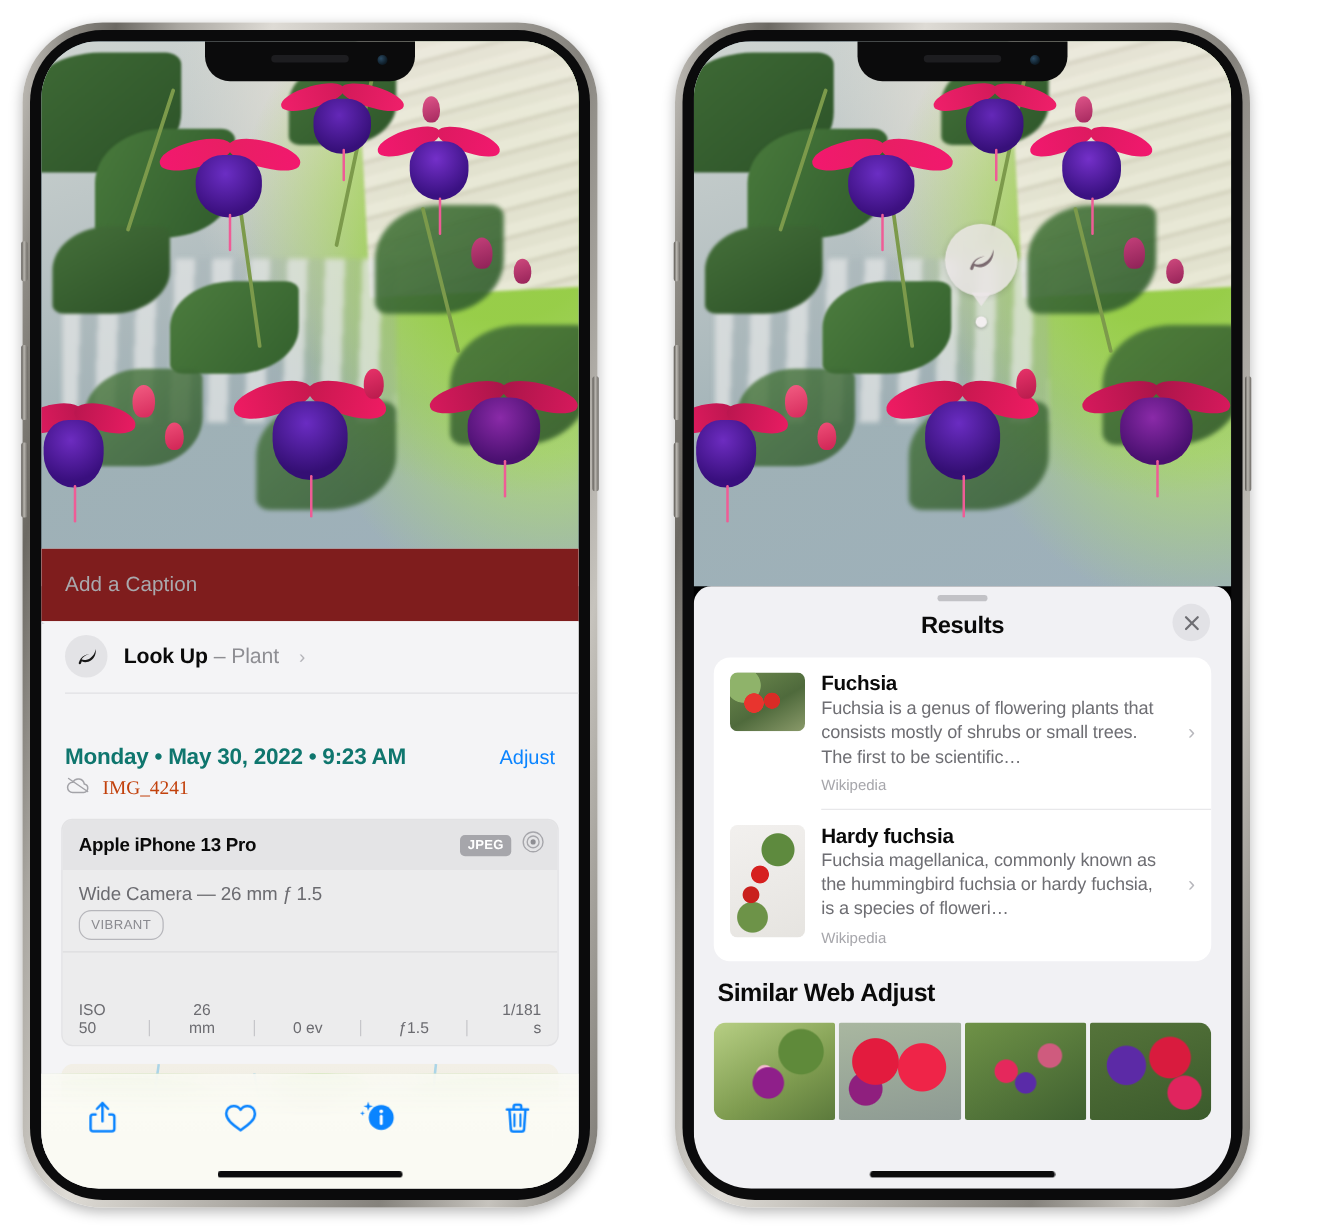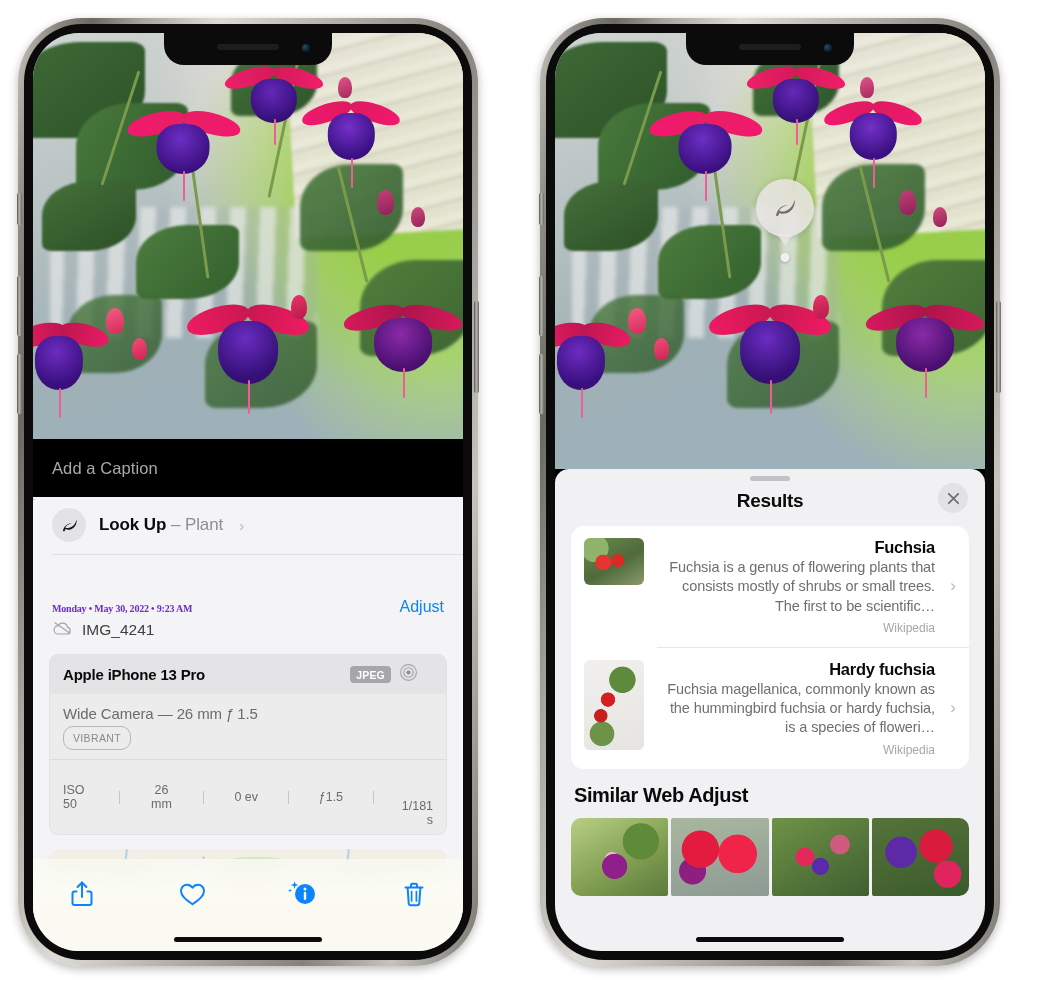--- a/index.html
+++ b/index.html
@@ -85,21 +85,21 @@
   .fl .stmn { position: absolute; left: 50%; width: 2px; background: #ef5c96; border-radius: 2px; }
   .bud { position: absolute; border-radius: 50% 50% 42% 42%; }
 
   
   .sheet-left {
     position: absolute; left: 0; right: 0; bottom: 0;
     background: #ffffff; z-index: 4;
     display: flex; flex-direction: column;
   }
   .caption-row {
-    padding: 20px 32px 19px 19px; background: #000000;
+    padding: 20px 32px 19px 19px; background: #7f1d1d;
     font-size: 16.5px; color: #a9a9ad; letter-spacing: .1px;
   }
   .sect { background: #f4f4f6; }
   .lookup-row {
     display: flex; align-items: center; gap: 13px;
     padding: 11px 19px 12px 19px; position: relative;
   }
   .leaf-chip {
     position: relative; width: 34px; height: 34px; border-radius: 50%;
     background: #e3e3e6; display: flex; align-items: center; justify-content: center;
@@ -110,48 +110,48 @@
   .lookup-txt { font-size: 17px; color: #0a0a0a; font-weight: 700; letter-spacing: -.1px; }
   .lookup-txt .sub { color: #8e8e93; font-weight: 400; }
   .chev { color: #b3b3b8; font-size: 15px; margin-left: 3px; }
 
   .hr { height: 1px; background: #e0e0e3; margin-left: 19px; }
 
   .date-row {
     display: flex; align-items: baseline; justify-content: space-between;
     padding: 13px 19px 2px 19px;
   }
-  .date-txt { font-size: 10px; color: #6d28d9; font-weight: 700; letter-spacing: -.2px; font-family: Liberation Serif, serif; }
+  .date-txt { font-size: 18px; color: #0f766e; font-weight: 700; letter-spacing: -.2px; }
   .adjust { font-size: 16px; color: #0a84ff; margin-top: 30px; }
   .file-row { display: flex; align-items: center; gap: 9px; padding: 2px 19px 14px 19px; }
-  .file-name { font-size: 15.5px; color: #404040; }
+  .file-name { font-size: 15.5px; color: #c2410c; font-family: Liberation Serif, serif; }
 
   .meta-card {
     margin: 0 16px; border-radius: 9px; overflow: hidden;
     background: #ececed; border: 1px solid #e2e2e4;
   }
   .meta-head {
     display: flex; align-items: center; justify-content: space-between;
-    padding: 8px 28px 8px 13px; background: #e4e4e6;
+    padding: 8px 10px 8px 13px; background: #e4e4e6;
   }
   .meta-dev { font-size: 15px; font-weight: 700; color: #0a0a0a; letter-spacing: -.2px; }
   .meta-badges { display: flex; align-items: center; gap: 8px; }
   .badge-jpeg {
     font-size: 10.5px; font-weight: 700; color: #fff; background: #a6a6ab;
     padding: 2.5px 6px; border-radius: 4px; letter-spacing: .2px;
   }
   .meta-body { padding: 8px 13px 9px 13px; }
   .meta-line { font-size: 15px; color: #6b6b70; line-height: 1.62; letter-spacing: -.1px; }
   .meta-line.two { display: flex; align-items: center; justify-content: space-between; }
   .pill-vibrant {
     font-size: 10.5px; color: #8a8a8f; border: 1px solid #b6b6bb;
     border-radius: 10px; padding: 2.5px 9px; letter-spacing: .35px;
   }
   .meta-foot {
-    display: flex; align-items: center; border-top: 1px solid #dcdcde;
+    display: flex; align-items: flex-end; border-top: 1px solid #dcdcde;
     padding: 7px 13px; font-size: 12.5px; color: #6b6b70; gap: 28px;
   }
   .meta-foot span.v { flex: 1; text-align: center; }
   .meta-foot span.v:first-child { text-align: left; }
   .meta-foot span.v:last-child  { text-align: right; margin-top: 32px; }
   .meta-foot i.bar { width: 1px; height: 13px; background: #c6c6ca; display: inline-block; }
 
   .map-strip {
     margin: 14px 16px 0 16px; height: 72px; border-radius: 10px 10px 0 0;
     position: relative; overflow: hidden;
@@ -201,21 +201,21 @@
   .sheet-hd { position: relative; padding: 9px 0 14px 0; text-align: center; }
   .sheet-title { font-size: 19px; font-weight: 700; color: #0a0a0a; letter-spacing: -.3px; }
   .close-btn {
     position: absolute; right: 17px; top: 2px; width: 30px; height: 30px; border-radius: 50%;
     background: #e2e2e6; display: flex; align-items: center; justify-content: center;
   }
   .sec-hd { display: flex; align-items: baseline; justify-content: space-between; padding: 4px 19px 9px 19px; }
   .sec-title { font-size: 20px; font-weight: 700; color: #0a0a0a; letter-spacing: -.4px; }
   .sec-more { font-size: 14.5px; color: #7f7f85; }
   .know-card { margin: 0 16px; background: #fff; border-radius: 13px; overflow: hidden; }
-  .know-row { display: flex; align-items: flex-start; gap: 13px; padding: 12px 12px 12px 13px; position: relative; text-align: right; }
+  .know-row { display: flex; align-items: flex-start; gap: 13px; padding: 12px 12px 12px 13px; position: relative; }
   .know-thumb { width: 60px; border-radius: 6px; overflow: hidden; flex: 0 0 auto; }
   .know-thumb.a { height: 47px; background:
       radial-gradient(circle at 32% 52%, #e8342e 0 16%, rgba(0,0,0,0) 17%),
       radial-gradient(circle at 56% 48%, #d92b26 0 15%, rgba(0,0,0,0) 16%),
       radial-gradient(circle at 18% 22%, #8fb36a 0 22%, rgba(0,0,0,0) 23%),
       linear-gradient(150deg,#6d8a4e,#4f6a3c 55%,#8a9a6a); }
   .know-thumb.b { height: 90px; background:
       radial-gradient(circle at 40% 44%, #d6201f 0 11%, rgba(0,0,0,0) 12%),
       radial-gradient(circle at 28% 62%, #c9201d 0 9%, rgba(0,0,0,0) 10%),
       radial-gradient(circle at 64% 22%, #5e8a3e 0 16%, rgba(0,0,0,0) 17%),

